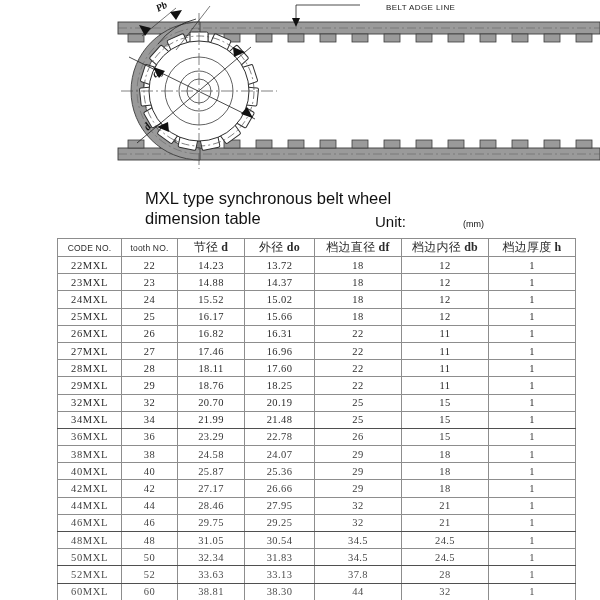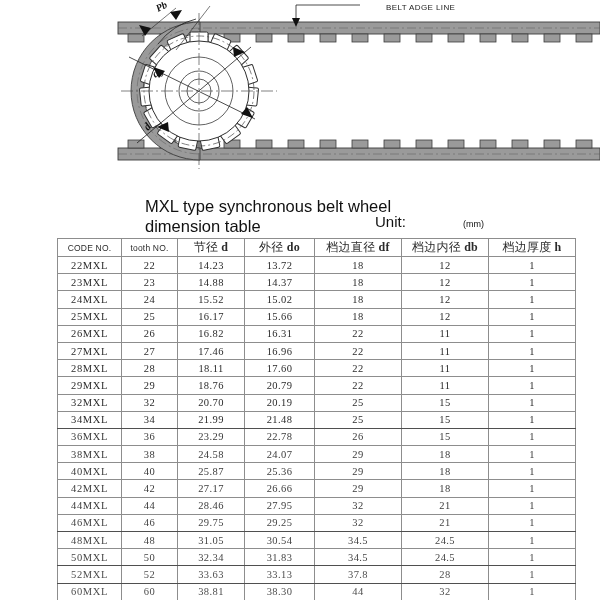--- a/index.html
+++ b/index.html
@@ -45,21 +45,20 @@
     position: absolute;
     left: 145px;
     top: 188px;
     width: 420px;
   }
   #doc-title {
     font-size: 16.5px;
     line-height: 20px;
     color: #111;
     width: 300px;
-    margin-top: 8px;
   }
   #unit-row {
     position: absolute;
     left: 230px;
     top: 25px;
     width: 260px;
     height: 20px;
   }
   #unit-label {
     position: absolute;
@@ -366,21 +365,21 @@
           <td>18.11</td>
           <td>17.60</td>
           <td>22</td>
           <td>11</td>
           <td>1</td>
         </tr>
         <tr>
           <td class="code-cell">29MXL</td>
           <td>29</td>
           <td>18.76</td>
-          <td>20.79</td>
+          <td>18.25</td>
           <td>22</td>
           <td>11</td>
           <td>1</td>
         </tr>
         <tr>
           <td class="code-cell">32MXL</td>
           <td>32</td>
           <td>20.70</td>
           <td>20.19</td>
           <td>25</td>

